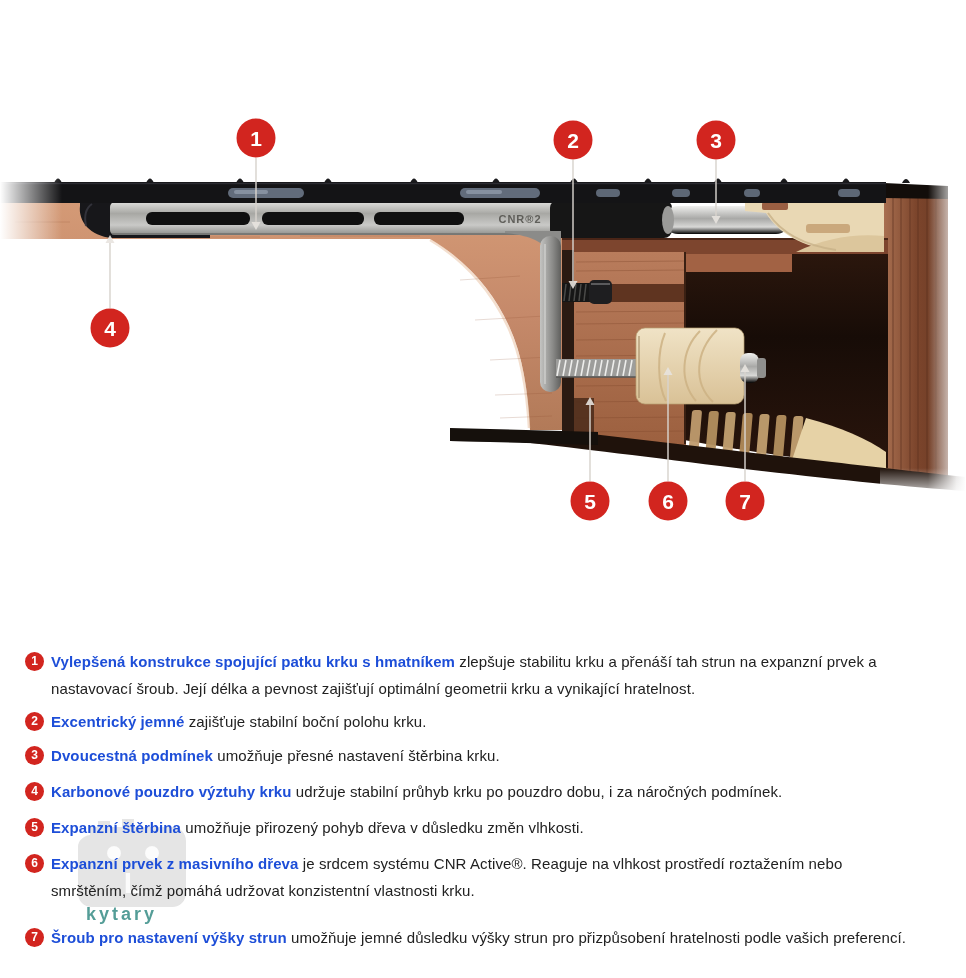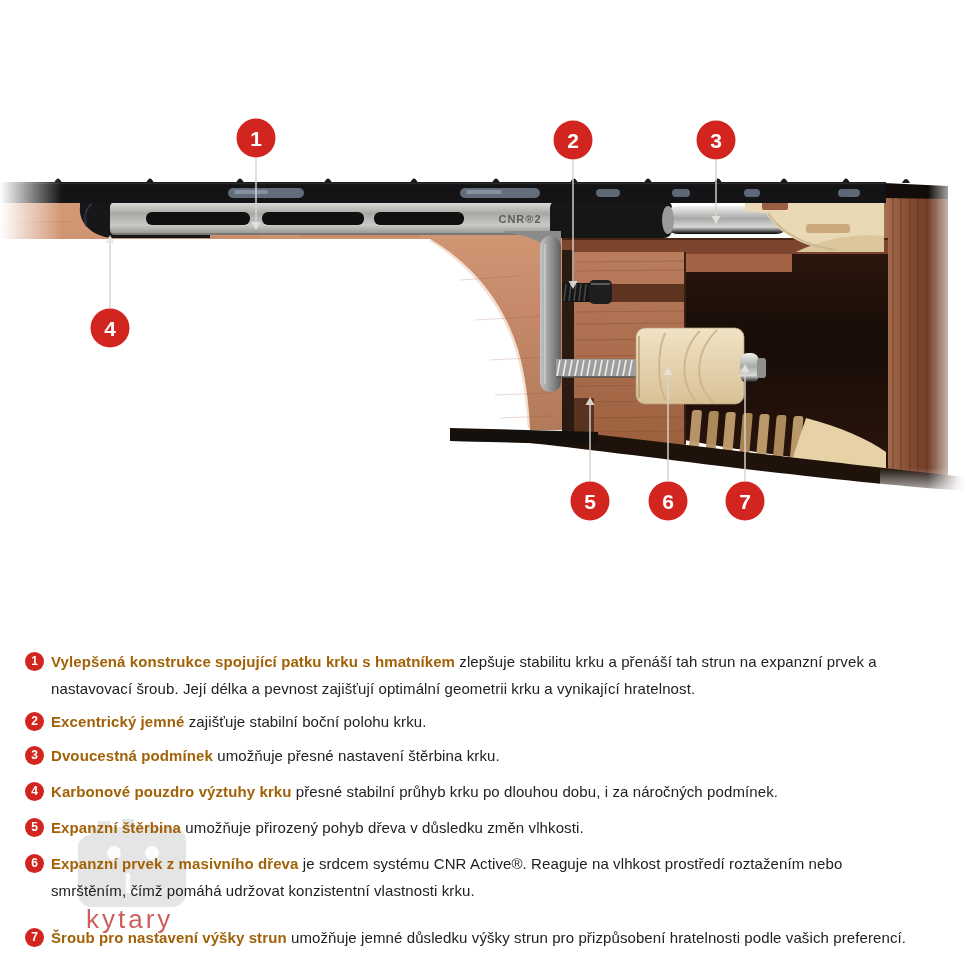--- a/index.html
+++ b/index.html
@@ -7,24 +7,24 @@
          font-family:"Liberation Sans","DejaVu Sans",sans-serif;}
   #diagram{position:absolute;left:0;top:0;}
   
   #legend{position:absolute;left:0;top:0;width:966px;height:978px;z-index:2;}
   .li{position:absolute;left:25px;display:flex;align-items:flex-start;}
   .bullet{flex:0 0 auto;width:19px;height:19px;border-radius:50%;background:#d2251f;
           color:#fff;font-size:12px;font-weight:bold;line-height:19px;text-align:center;
           margin-top:4px;}
   .li p{margin:0 0 0 7px;width:858px;font-size:15px;line-height:27px;color:#212121;
         letter-spacing:.1px;}
-  .li b{font-weight:bold;color:#a16207;}
+  .li b{font-weight:bold;color:#1d4ed8;}
   
   #watermark{position:absolute;left:76px;top:817px;z-index:1;opacity:.95;}
-  #watermark .wm-text{font-size:26px;font-weight:normal;color:#b91c1c;opacity:.75;
+  #watermark .wm-text{font-size:18px;font-weight:bold;color:#0f766e;opacity:.75;
         letter-spacing:3px;margin-top:-12px;margin-left:10px;}
 </style>
 </head>
 <body>
 
 <div id="frame">
 
   <svg id="diagram" width="966" height="620" viewBox="0 0 966 620" xmlns="http://www.w3.org/2000/svg">
     <defs>
       <linearGradient id="woodGrad" x1="0" y1="0" x2="0" y2="1">
@@ -346,21 +346,21 @@
     <div class="li" style="top:708px">
       <span class="bullet">2</span>
       <p><b>Excentrický jemné</b><span> zajišťuje stabilní boční polohu krku.</span></p>
     </div>
     <div class="li" style="top:742px">
       <span class="bullet">3</span>
       <p><b>Dvoucestná podmínek</b><span> umožňuje přesné nastavení štěrbina krku.</span></p>
     </div>
     <div class="li" style="top:778px">
       <span class="bullet">4</span>
-      <p><b>Karbonové pouzdro výztuhy krku</b><span> přesné stabilní průhyb krku po dlouhou dobu, i za náročných podmínek.</span></p>
+      <p><b>Karbonové pouzdro výztuhy krku</b><span> udržuje stabilní průhyb krku po pouzdro dobu, i za náročných podmínek.</span></p>
     </div>
     <div class="li" style="top:814px">
       <span class="bullet">5</span>
       <p><b>Expanzní štěrbina</b><span> umožňuje přirozený pohyb dřeva v důsledku změn vlhkosti.</span></p>
     </div>
     <div class="li" style="top:850px">
       <span class="bullet">6</span>
       <p><b>Expanzní prvek z masivního dřeva</b><span> je srdcem systému CNR Active®. Reaguje na vlhkost prostředí roztažením nebo smrštěním, čímž pomáhá udržovat konzistentní vlastnosti krku.</span></p>
     </div>
     <div class="li" style="top:924px">

